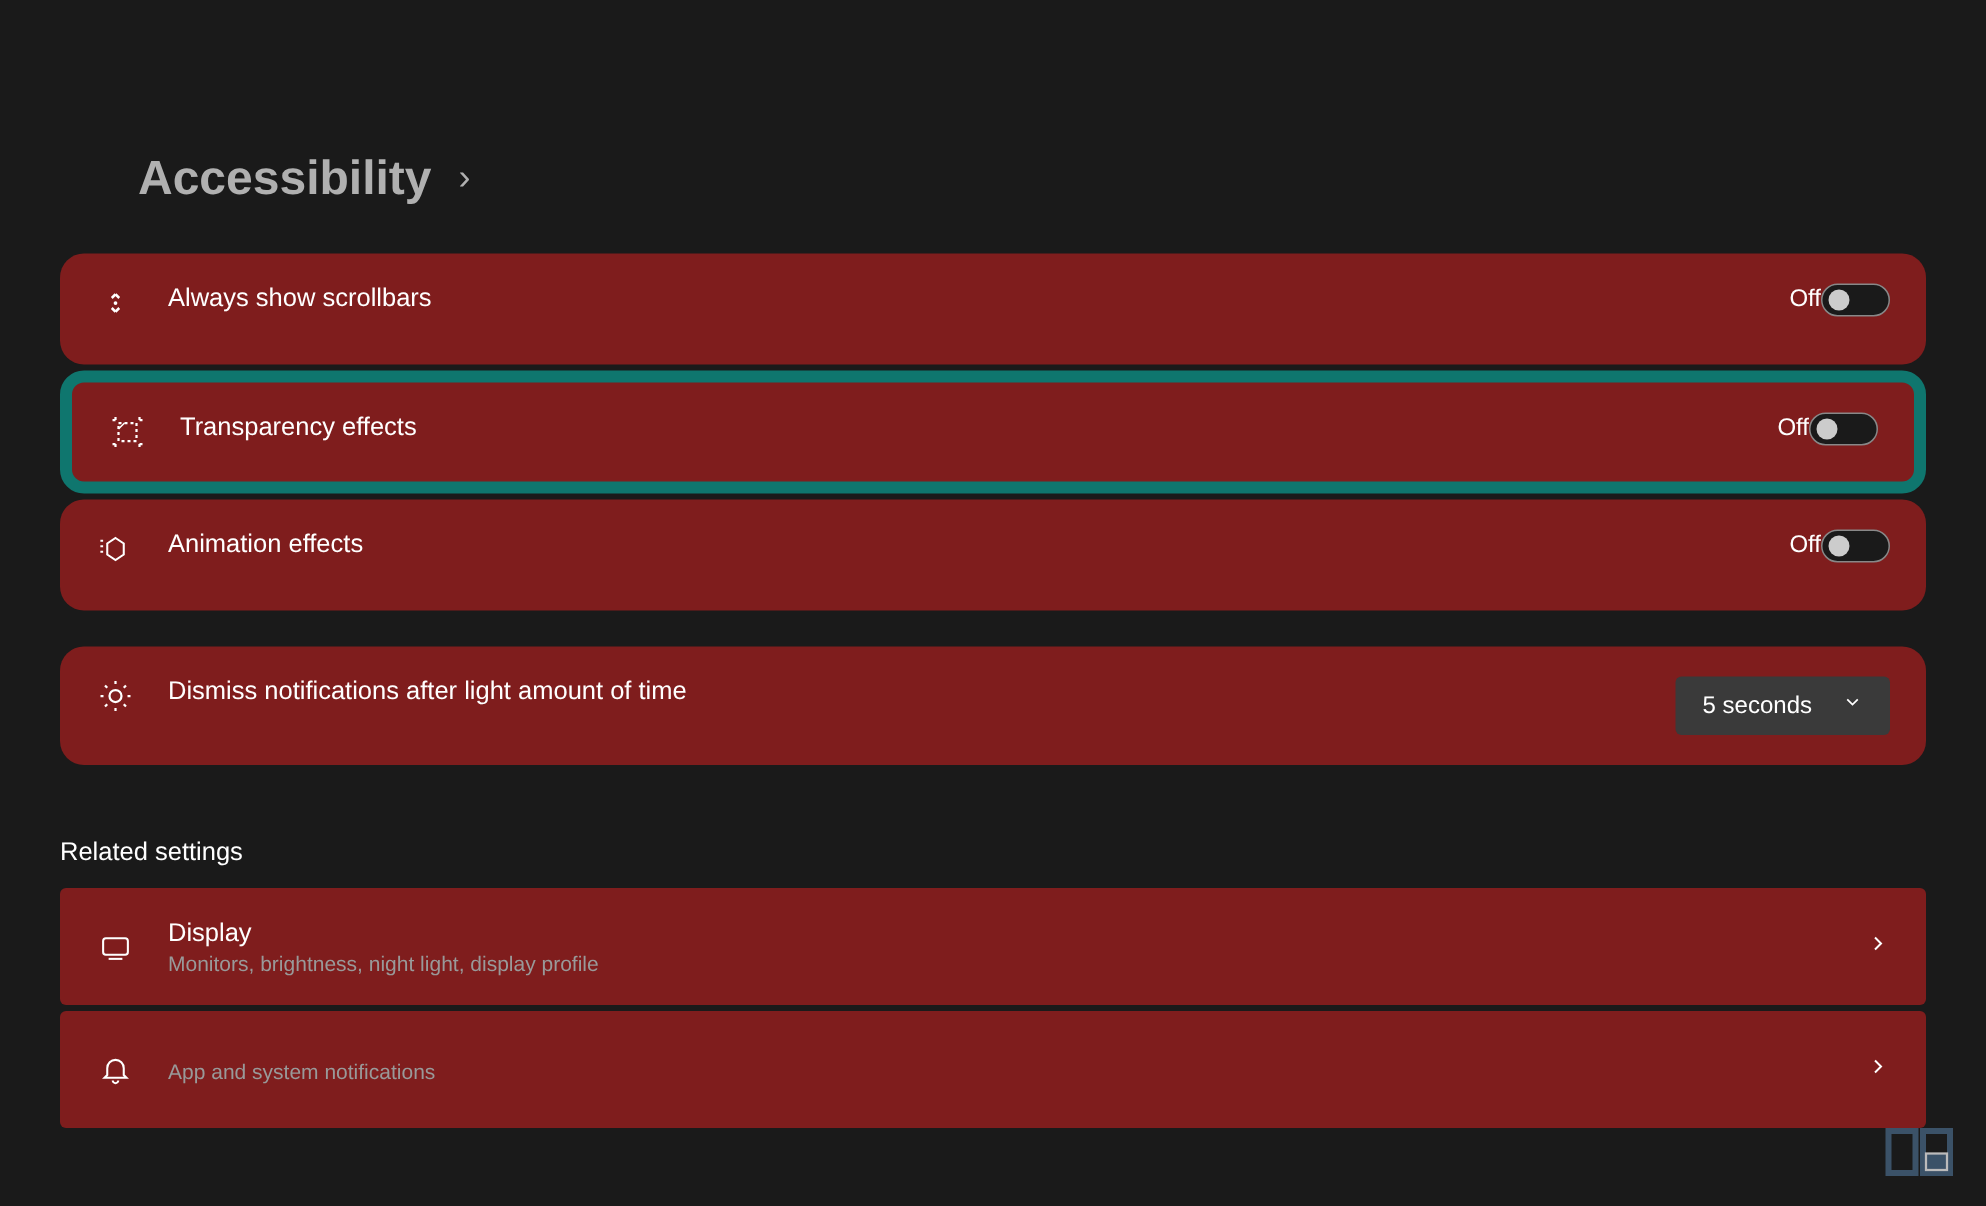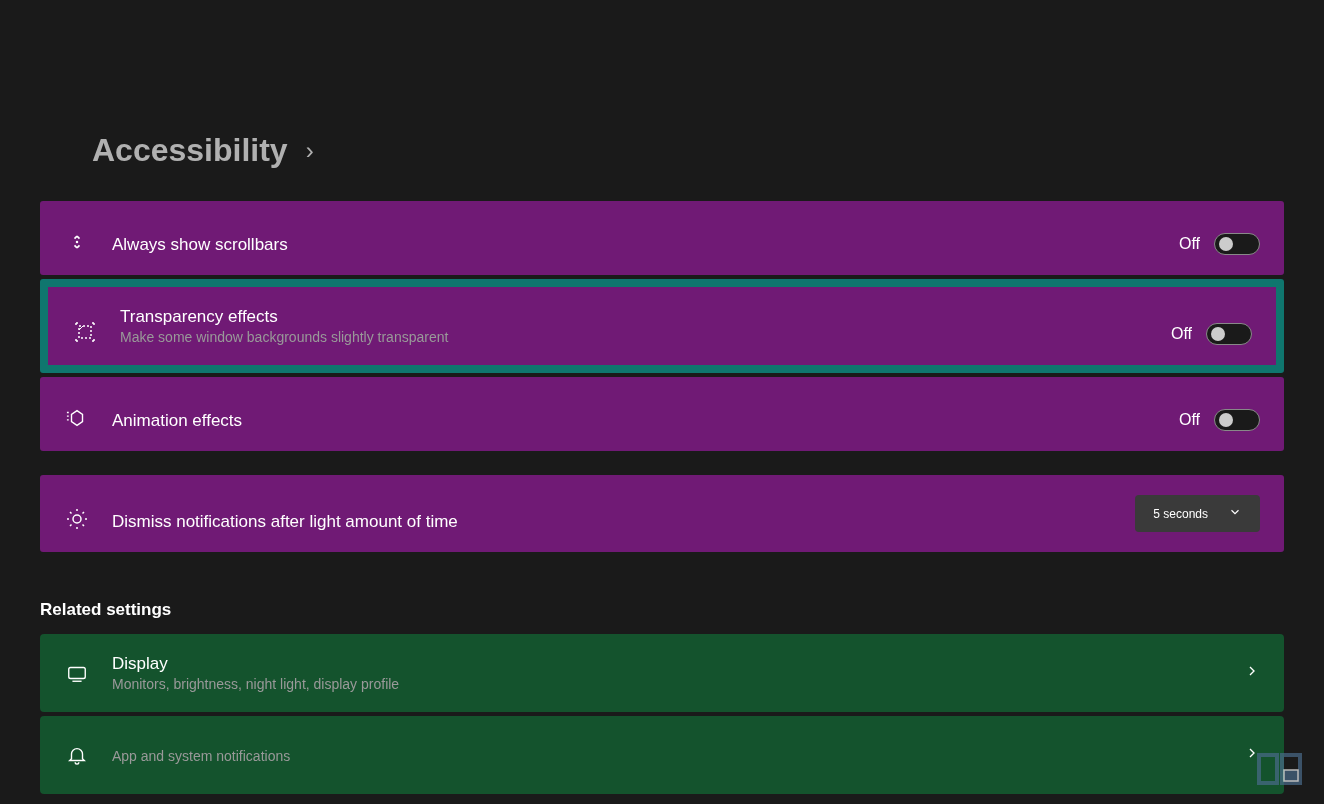--- a/index.html
+++ b/index.html
@@ -10,21 +10,20 @@
     body {
       background: #1a1a1a;
       color: #ffffff;
       font-family: "Segoe UI", -apple-system, sans-serif;
       width: 1324px;
       height: 804px;
       overflow: hidden;
     }
     .container {
       padding: 100px 40px 0 40px;
-      margin-top: 32px;
     }
     .breadcrumb {
       display: flex;
       align-items: center;
       gap: 18px;
       margin-bottom: 32px;
       margin-left: 52px;
     }
     .breadcrumb-parent {
       font-size: 32px;
@@ -35,25 +34,25 @@
     .breadcrumb-separator {
       font-size: 24px;
       color: #b0b0b0;
     }
     .breadcrumb-current {
       font-size: 32px;
       font-weight: 600;
       color: #ffffff;
     }
     .setting-row {
-      background: #701a75;
-      border-radius: 3px;
+      background: #7f1d1d;
+      border-radius: 16px;
       margin-bottom: 4px;
       display: flex;
-      align-items: flex-end;
+      align-items: flex-start;
       padding: 20px 24px;
       min-height: 74px;
     }
     .setting-row.highlighted {
       border: 8px solid #0f766e;
     }
     .setting-icon {
       width: 26px;
       height: 26px;
       margin-right: 22px;
@@ -71,21 +70,20 @@
       font-weight: 400;
     }
     .setting-description {
       font-size: 14px;
       color: #999999;
       margin-top: 2px;
     }
     .setting-control {
       display: flex;
       align-items: center;
-      gap: 14px;
     }
     .toggle-label {
       font-size: 16px;
       color: #ffffff;
     }
     .toggle-switch {
       width: 46px;
       height: 22px;
       background: #1a1a1a;
       border: 1px solid #888888;
@@ -103,40 +101,40 @@
       left: 4px;
     }
     .dropdown {
       background: #3a3a3a;
       border-radius: 4px;
       padding: 10px 18px;
       display: flex;
       align-items: center;
       gap: 20px;
       cursor: pointer;
-      font-size: 12px;
+      font-size: 16px;
     }
     .dropdown-value {
       color: #ffffff;
     }
     .chevron {
       color: #cccccc;
     }
     .section-gap {
       margin-top: 24px;
     }
     .section-title {
       font-size: 17px;
-      font-weight: 700;
+      font-weight: 400;
       color: #ffffff;
       margin-bottom: 14px;
       margin-top: 48px;
     }
     .link-row {
-      background: #14532d;
+      background: #7f1d1d;
       border-radius: 4px;
       margin-bottom: 4px;
       display: flex;
       align-items: center;
       padding: 16px 24px;
       min-height: 78px;
       cursor: pointer;
     }
     .chevron-right {
       color: #cccccc;
@@ -184,21 +182,20 @@
   <div class="setting-row highlighted">
     <div class="setting-icon">
       <svg viewBox="0 0 24 24" width="24" height="24">
         <path d="M4 4 L4 2 M4 4 L2 4 M20 4 L20 2 M20 4 L22 4 M4 20 L4 22 M4 20 L2 20 M20 20 L20 22 M20 20 L22 20" stroke-width="1.5"></path>
         <rect x="6" y="6" width="12" height="12" stroke-dasharray="2,2" stroke-width="1.5"></rect>
         <path d="M8 8 L10 6 M6 10 L8 8" stroke-width="1"></path>
       </svg>
     </div>
     <div class="setting-text">
       <div class="setting-title">Transparency effects</div>
-      <div class="setting-description">Make some window backgrounds slightly transparent</div>
     </div>
     <div class="setting-control">
       <span class="toggle-label">Off</span>
       <div class="toggle-switch">
         <div class="toggle-knob"></div>
       </div>
     </div>
   </div>
 
   <div class="setting-row">

